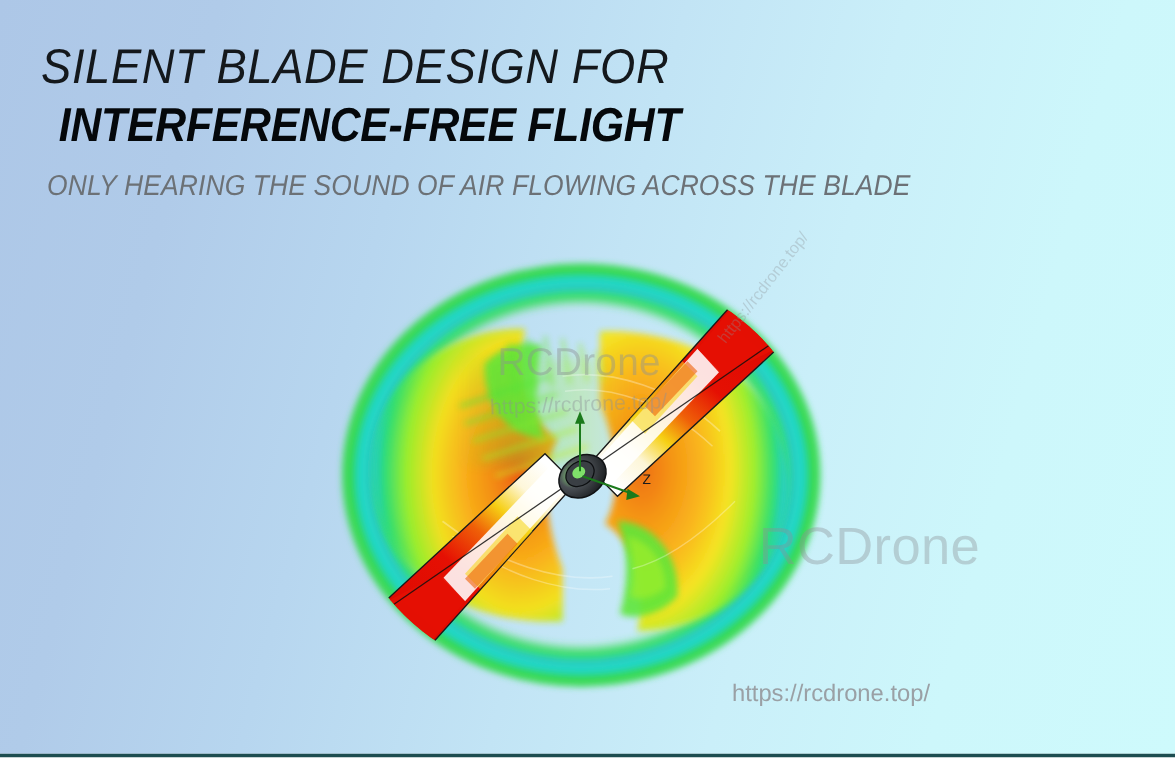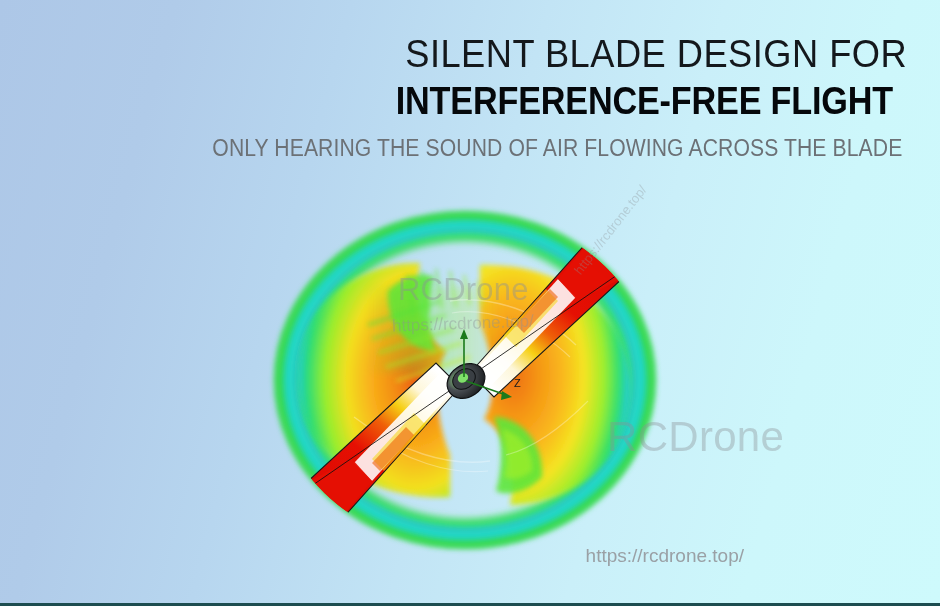--- a/index.html
+++ b/index.html
@@ -30,22 +30,23 @@
         #cefafc 100%);
     border-bottom: 3px solid #1d4d50;
   }
 
   
   #headline {
     position: absolute;
     left: 0;
     top: 0;
     width: 940px;
-    text-align: right;
+    text-align: left;
     z-index: 40;
+    font-style: italic;
   }
   .hl-line1 {
     margin: 0;
     padding-top: 33px;
     font-family: "Liberation Sans Narrow", "Liberation Sans", sans-serif;
     font-size: 39px;
     font-weight: 300;
     letter-spacing: 0.5px;
     color: #14181c;
     line-height: 1.08;

